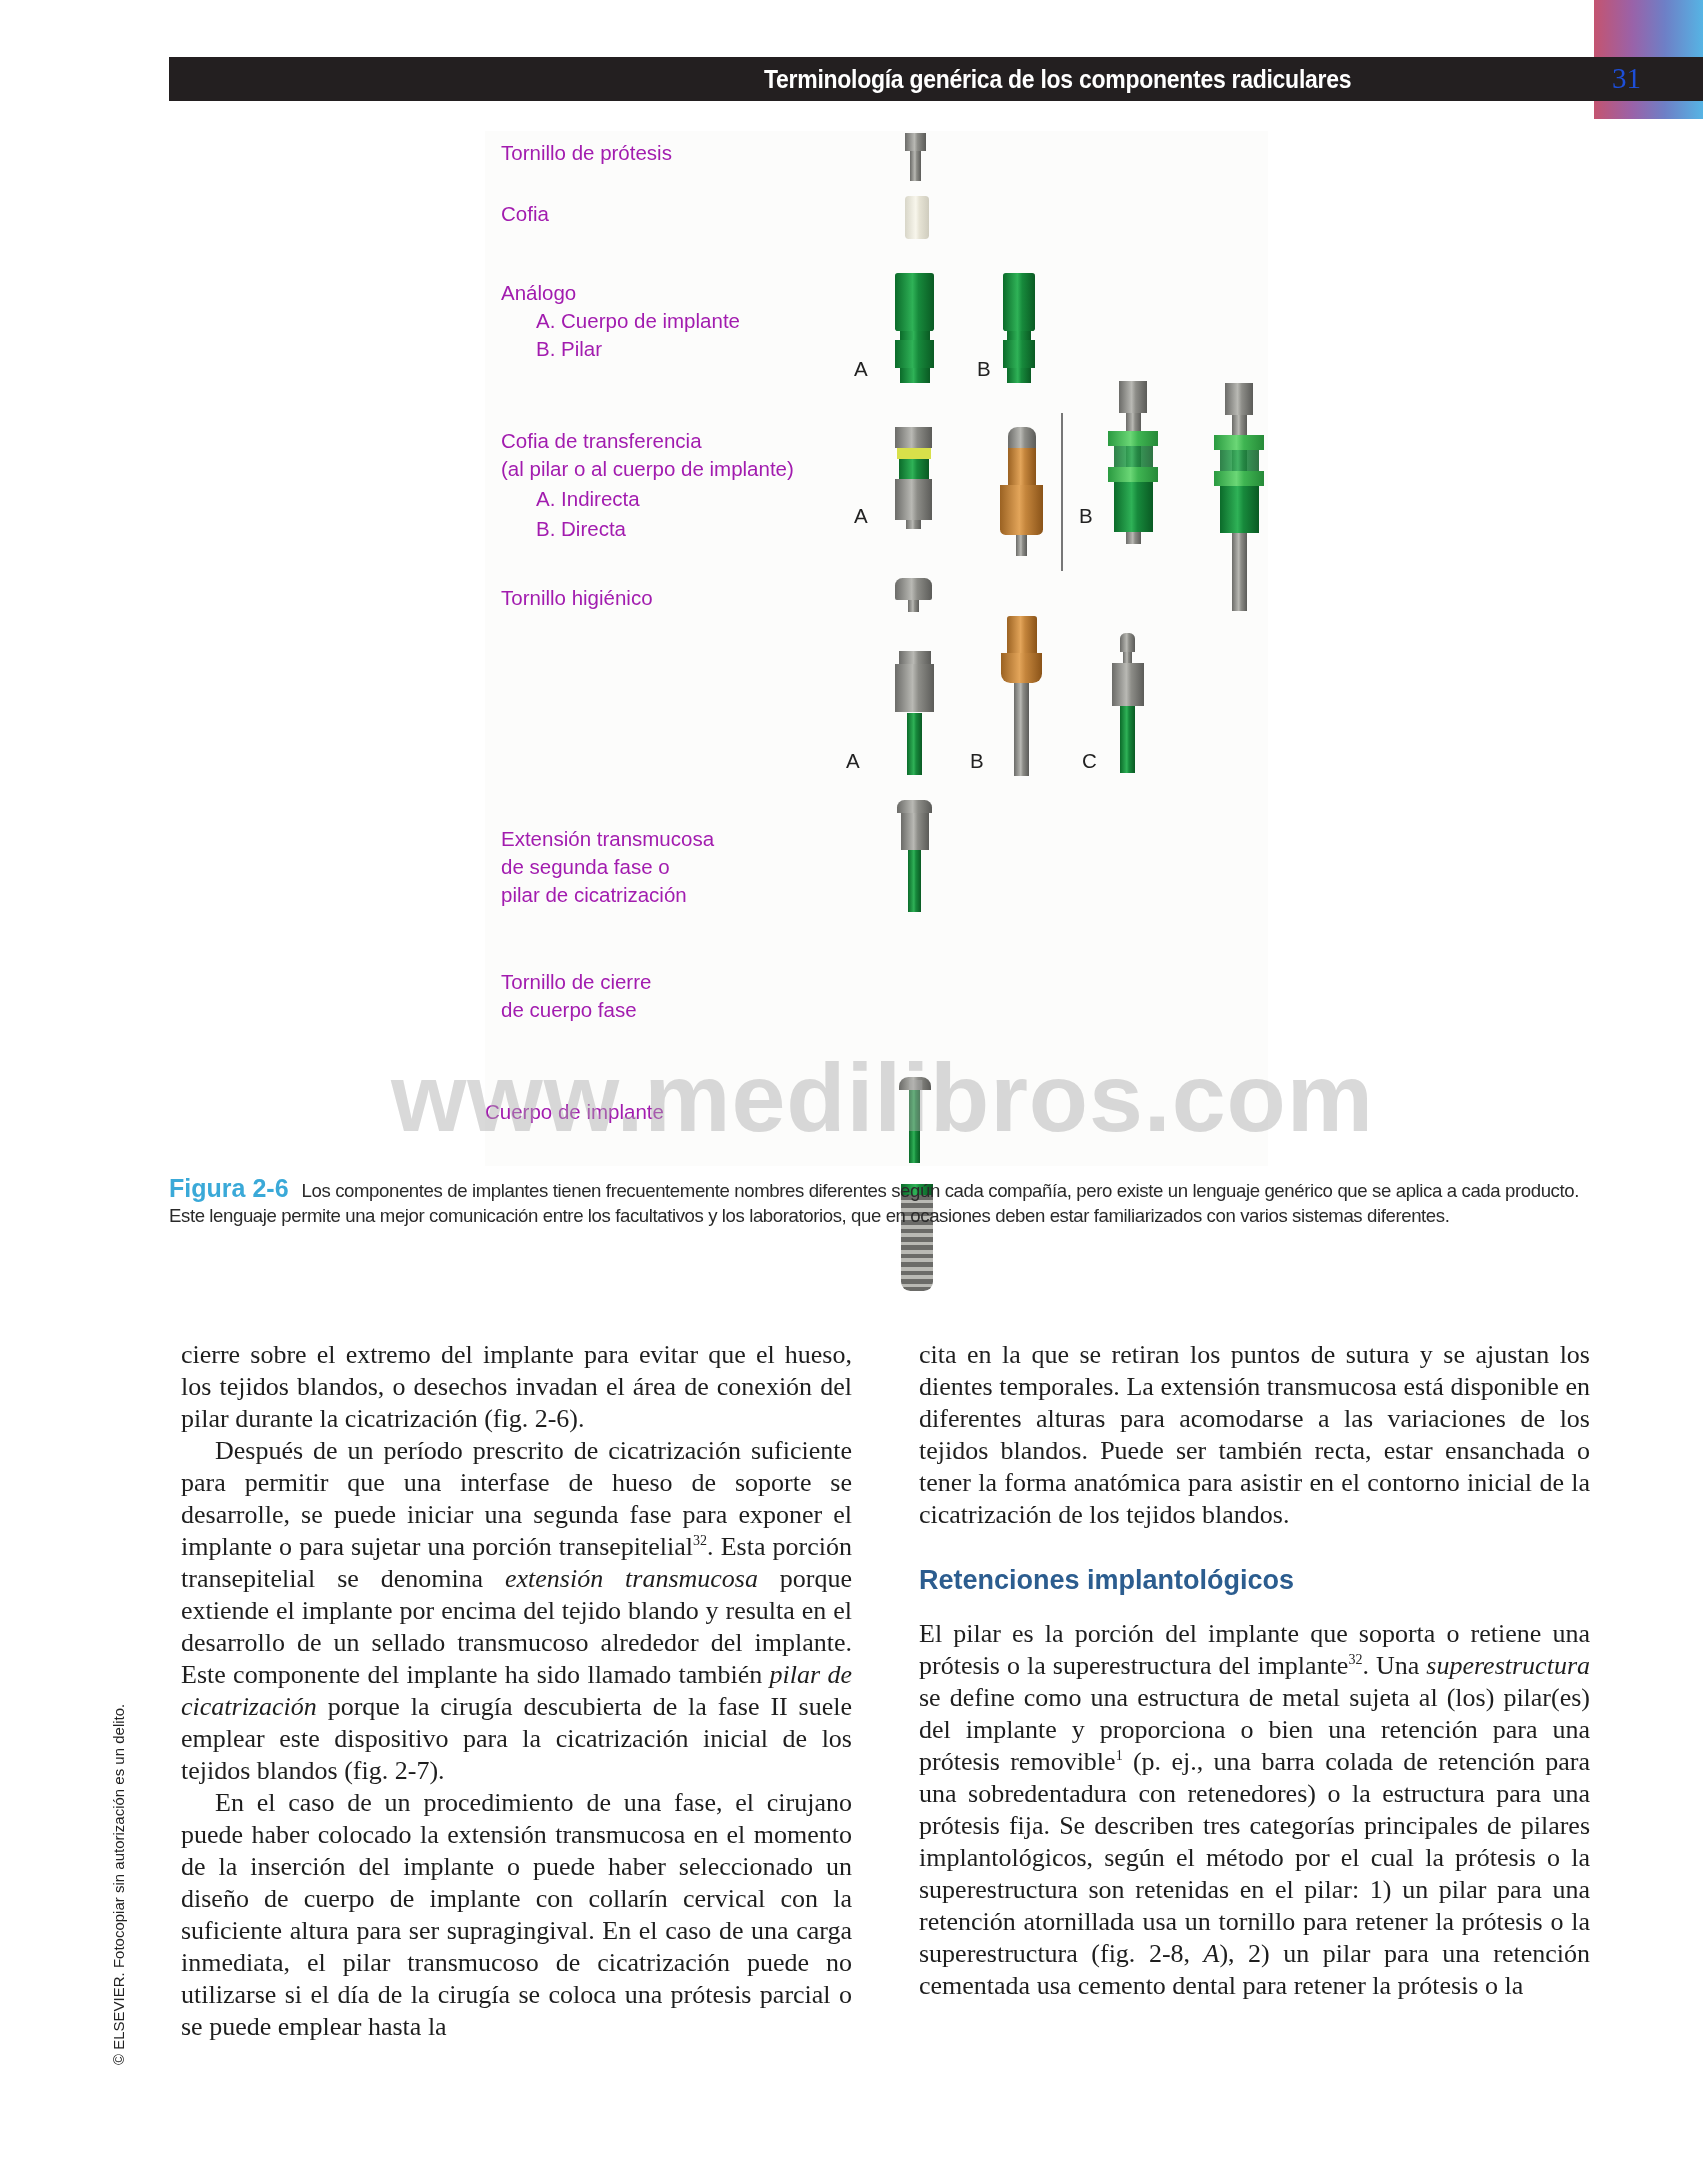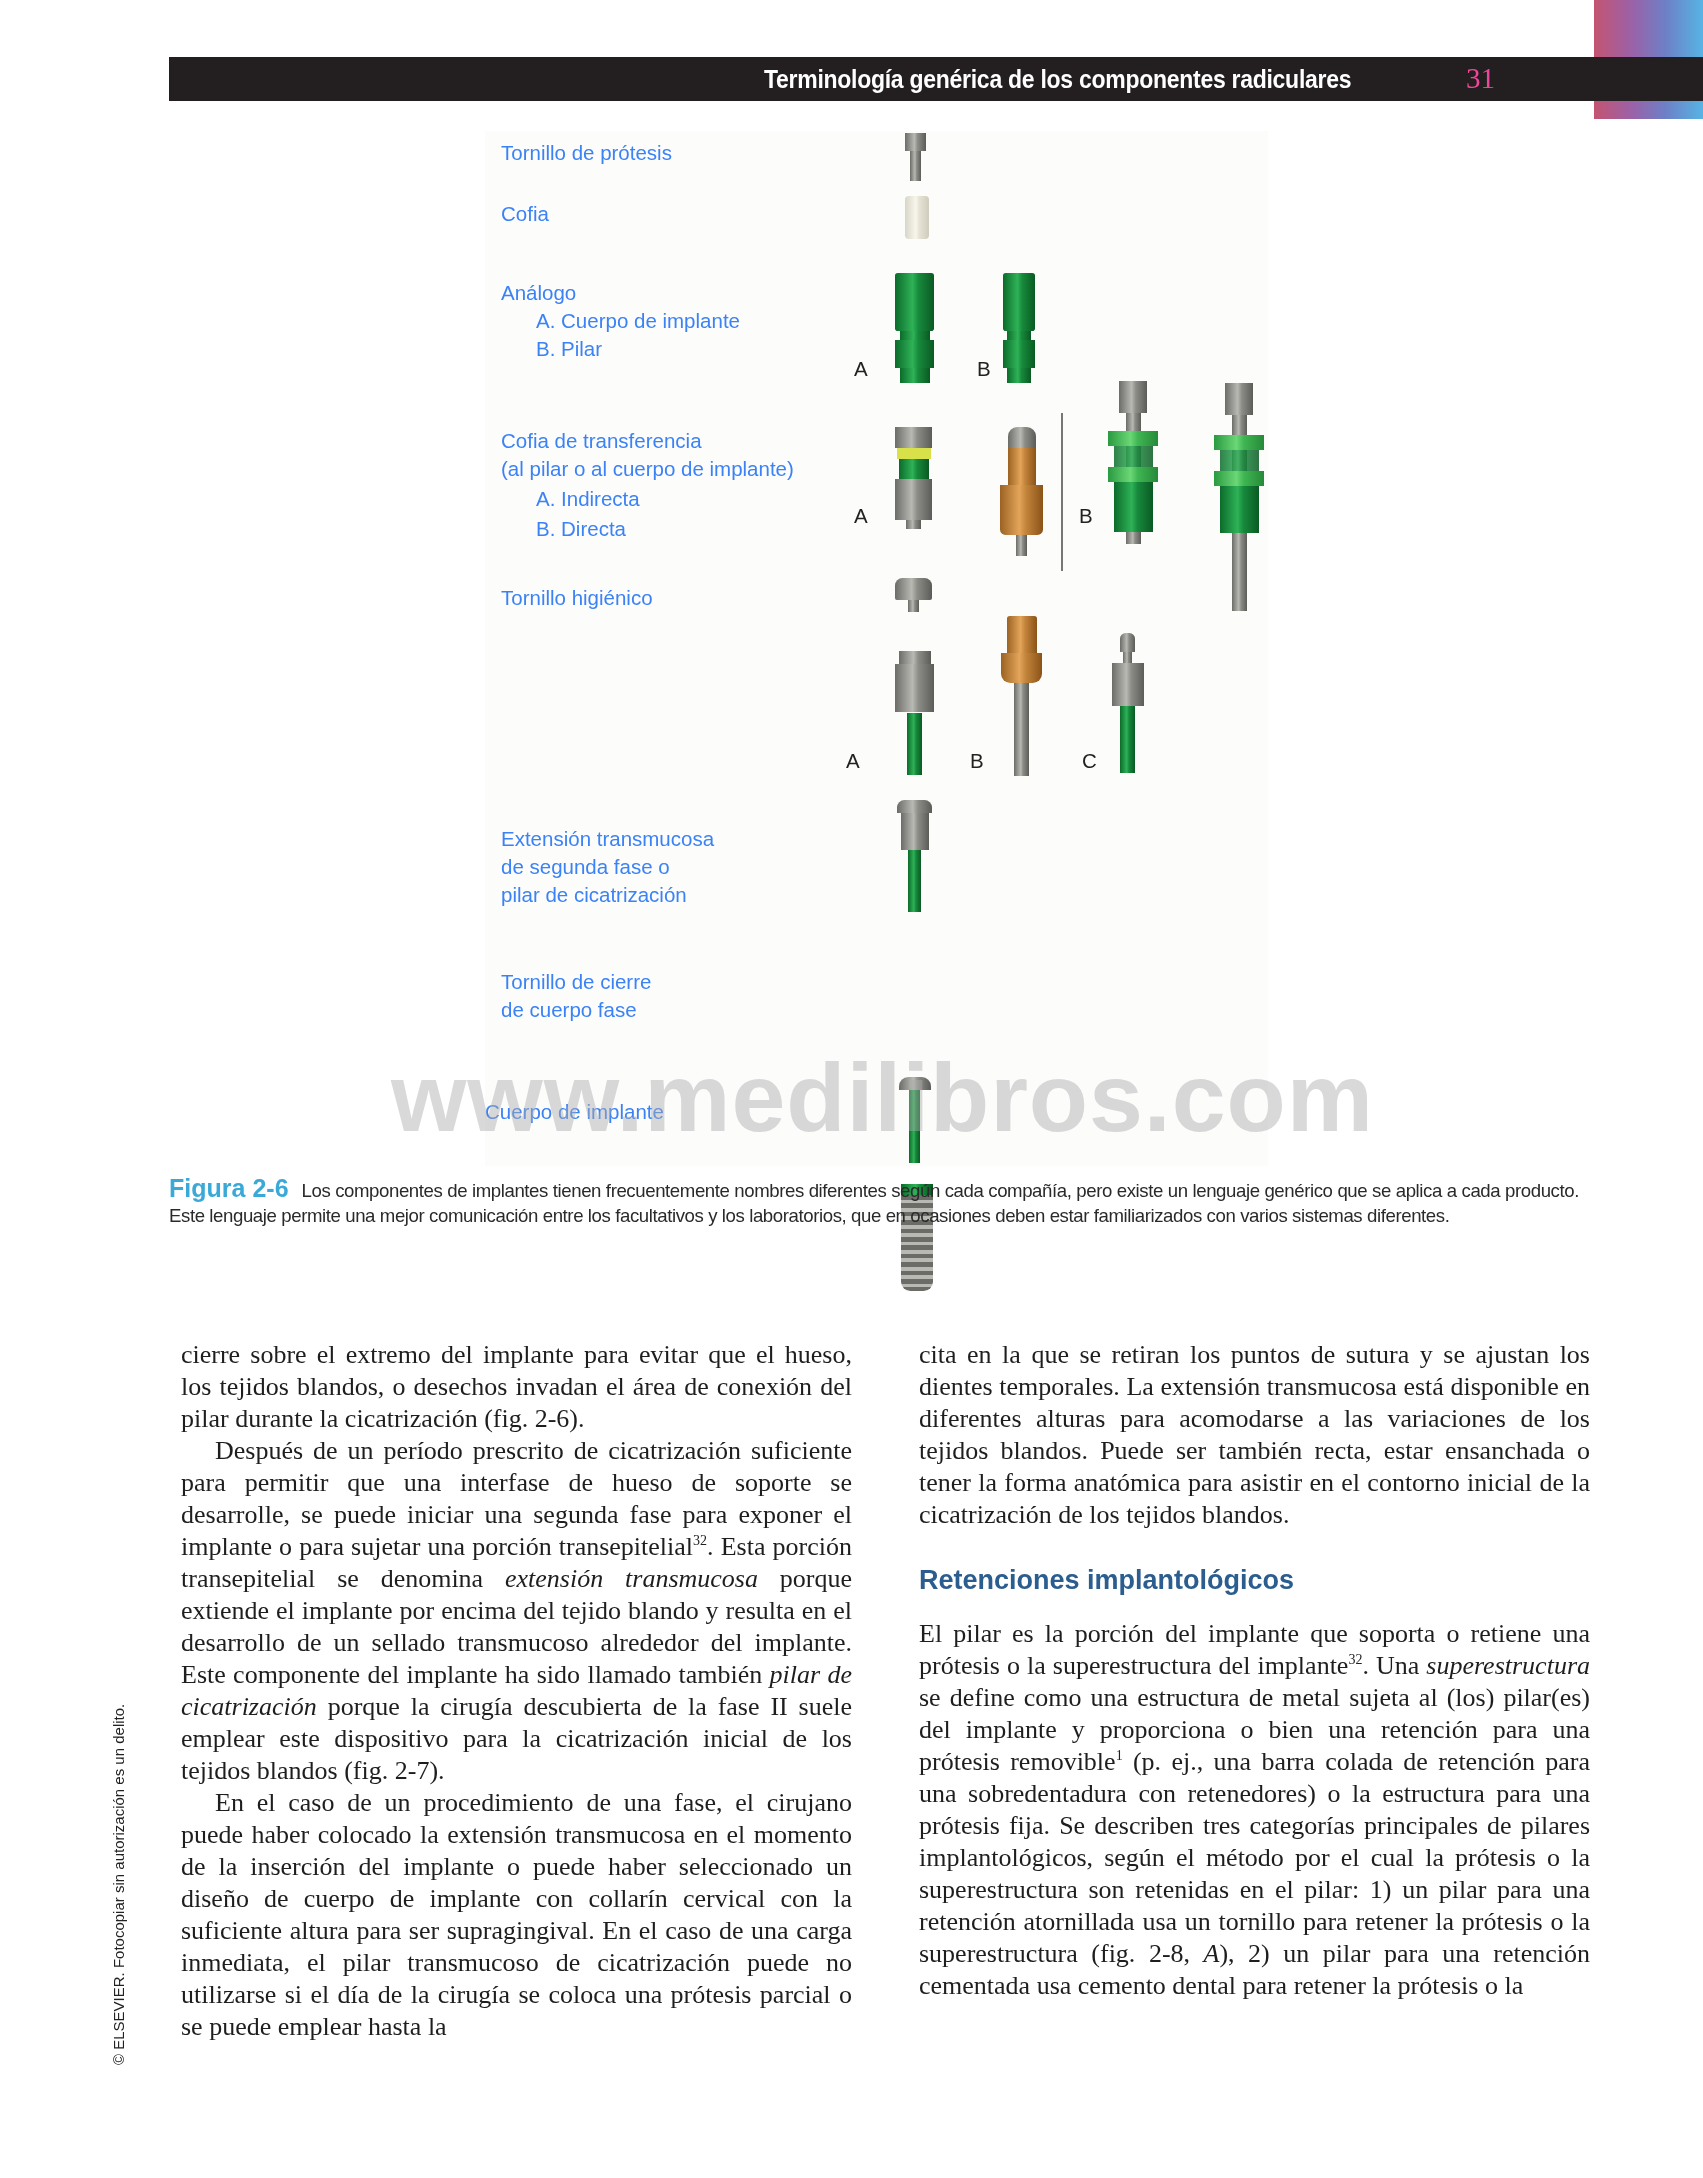--- a/index.html
+++ b/index.html
@@ -14,32 +14,32 @@
   .header-bar {
     position:absolute; left:169px; top:57px; width:1534px; height:44px;
     background:#231f20;
   }
   .header-title {
     position:absolute; left:764px; top:60px; height:39px; line-height:39px;
     color:#fff; font-family:"Liberation Sans", sans-serif; font-weight:bold;
     font-size:25px; letter-spacing:-0.3px; transform:scaleX(0.92); transform-origin:left center;
   }
   .header-page {
-    position:absolute; left:1466px; top:58px; height:41px; line-height:41px;
-    color:#ec4899; font-family:"Liberation Serif", serif; font-size:29px;
+    position:absolute; left:1612px; top:58px; height:41px; line-height:41px;
+    color:#1d4ed8; font-family:"Liberation Serif", serif; font-size:29px;
   }
 
   
   .figure {
     position:absolute; left:485px; top:131px; width:783px; height:1035px;
     background:#fcfcfb;
   }
   .fig-label {
     position:absolute; font-family:"Liberation Sans", sans-serif; font-size:20.5px;
-    color:#3b82f6; line-height:28px; white-space:nowrap;
+    color:#a21caf; line-height:28px; white-space:nowrap;
   }
   .fig-letter {
     position:absolute; font-family:"Liberation Sans", sans-serif; font-size:20.5px; color:#222;
   }
   .comp { position:absolute; }
   .metal { background:linear-gradient(90deg,#6b6b68,#b9b9b4 45%,#8d8d88 60%,#5b5b58); }
   .green { background:linear-gradient(90deg,#0b6b2a,#2fb257 45%,#178a3c 60%,#0a5a23); }
   .lgreen { background:linear-gradient(90deg,#2a9a40,#6bd776 45%,#3fb552 60%,#268a38); }
   .gold { background:linear-gradient(90deg,#9b6222,#e3a55a 45%,#c4853c 60%,#8a5318); }
   .ivory { background:linear-gradient(90deg,#d8d6c8,#f8f6ec 45%,#e6e3d4 60%,#cfccbe); }

